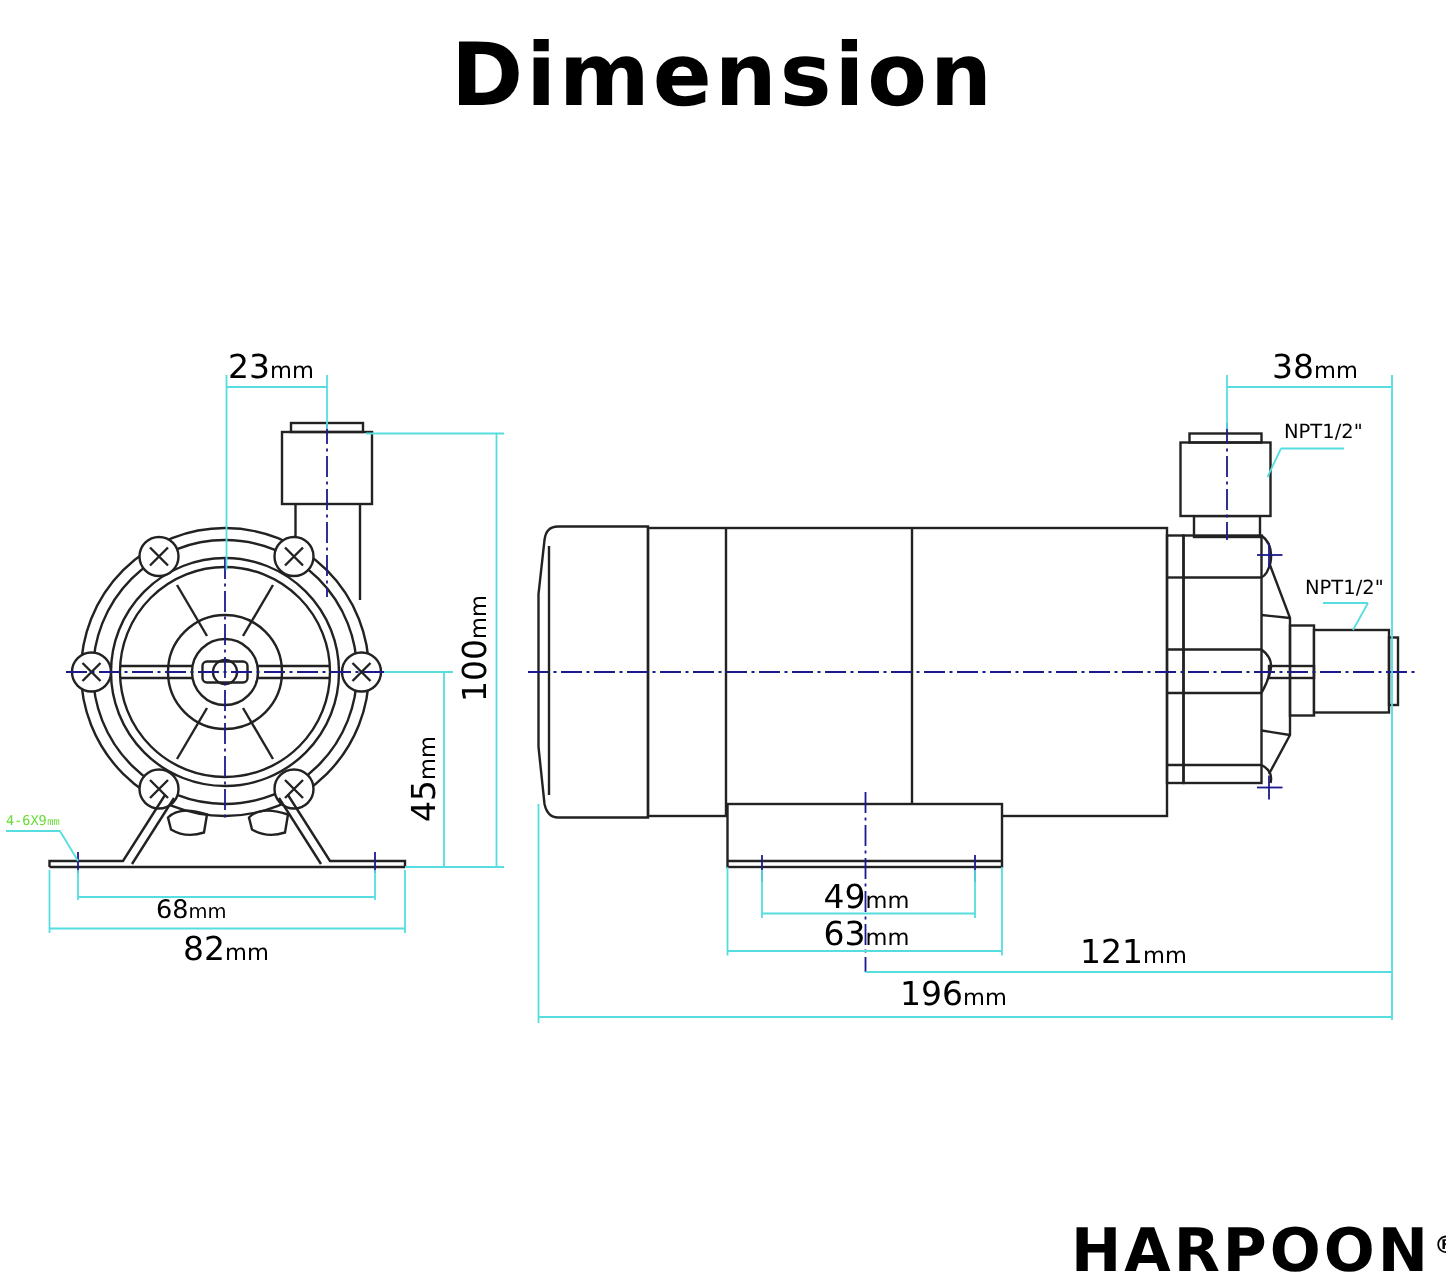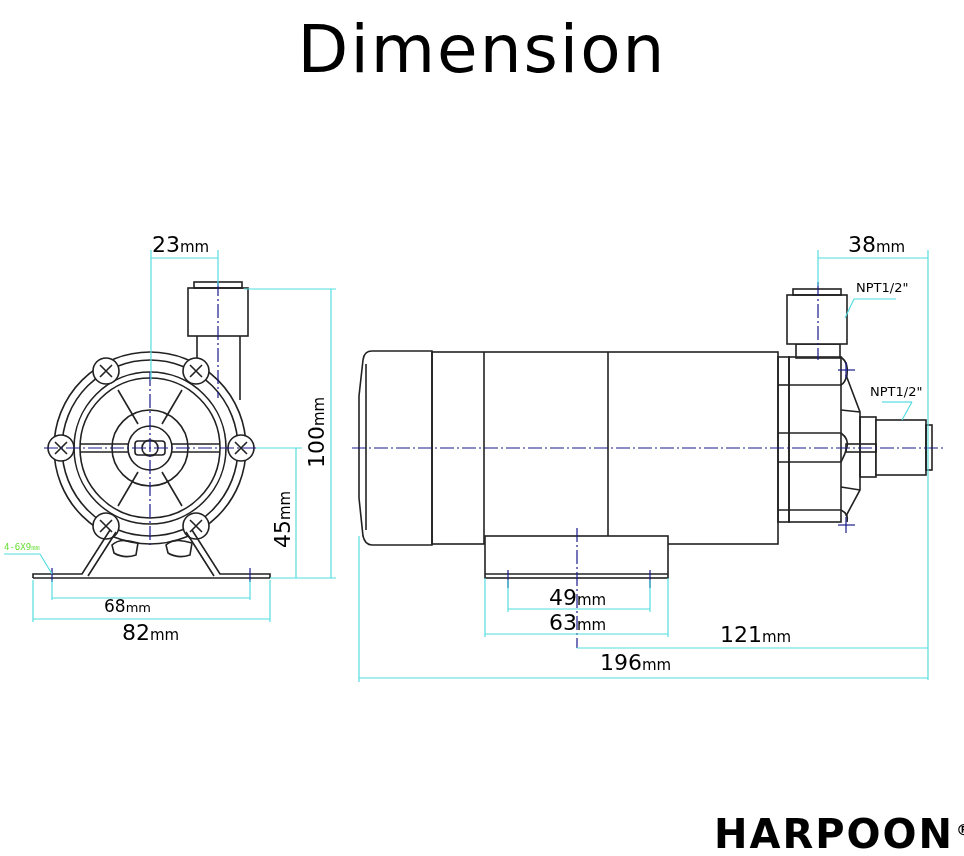--- a/index.html
+++ b/index.html
@@ -1,19 +1,19 @@
 <!DOCTYPE html>
 <html><head>
 <meta charset="utf-8">
 <style>
   html, body { margin: 0; padding: 0; background: #ffffff; }
   body { width: 964px; height: 856px; position: relative; overflow: hidden;
          font-family: "DejaVu Sans", "Liberation Sans", sans-serif; }
   .title { position: absolute; left: 0; top: 0; width: 964px; text-align: center;
-           font-size: 66px; font-weight: normal; letter-spacing: 2px; line-height: 100px;
+           font-size: 58px; font-weight: bold; letter-spacing: 2px; line-height: 100px;
            color: #000; }
   svg.drawing { position: absolute; left: 0; top: 0; }
   .brand { position: absolute; left: 714px; top: 812px; font-size: 40px; font-weight: bold;
            letter-spacing: 2px; color: #000; font-family: "DejaVu Sans", sans-serif; line-height: 44px; }
   .brand sup { font-size: 16px; vertical-align: top; position: relative; top: -4px; margin-left: 2px; }
   .dim { font-family: "DejaVu Sans", sans-serif; fill: #000; }
   .big { font-size: 22px; }
   .unit { font-size: 15px; }
   .note { font-size: 13px; }
   .green { fill: #66dd33; font-size: 9px; font-family: "DejaVu Sans Mono", monospace; }

